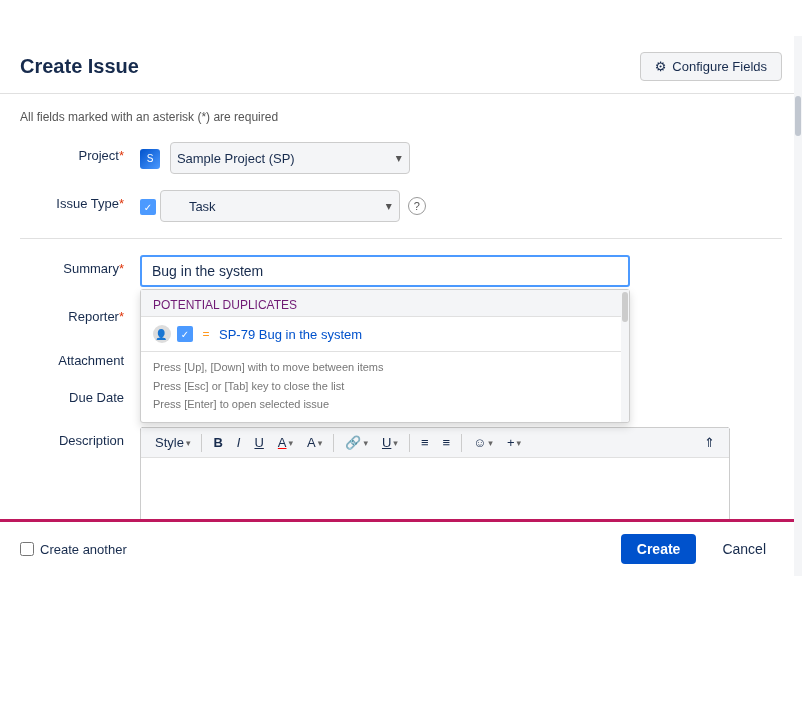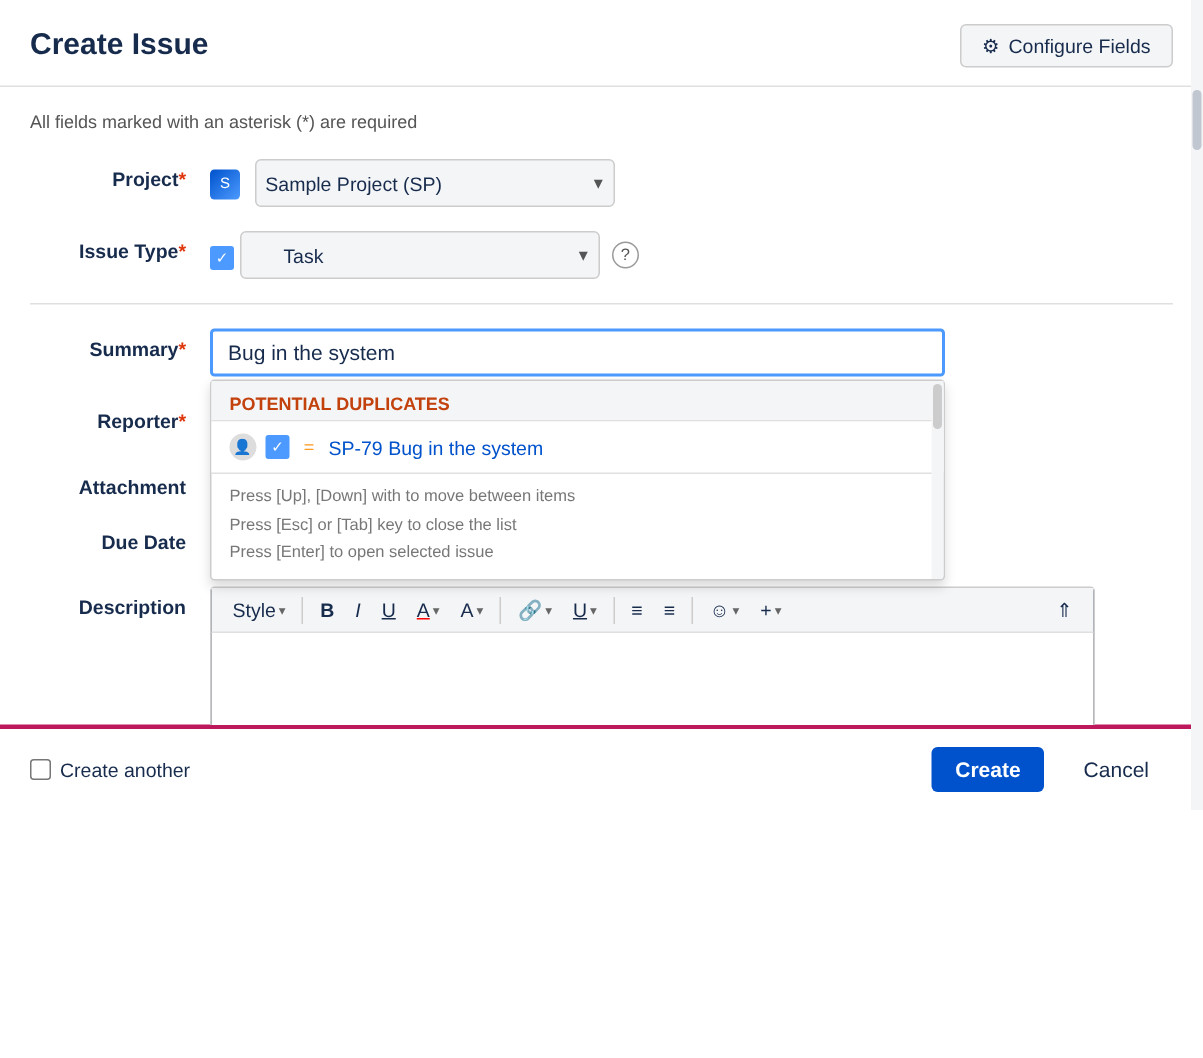--- a/index.html
+++ b/index.html
@@ -10,20 +10,21 @@
       color: #172b4d;
     }
     .modal {
       width: 802px;
       height: 540px;
       background: #fff;
       display: flex;
       flex-direction: column;
       position: relative;
       overflow: hidden;
+      margin-top: 36px;
     }
     .modal-header {
       display: flex;
       align-items: center;
       justify-content: space-between;
       padding: 16px 20px 12px 20px;
       border-bottom: 1px solid #e0e0e0;
     }
     .modal-title {
       font-size: 20px;
@@ -57,21 +58,21 @@
       align-items: flex-start;
       margin-bottom: 16px;
     }
     .form-label {
       width: 120px;
       text-align: right;
       padding-right: 16px;
       padding-top: 6px;
       font-size: 13px;
       color: #172b4d;
-      font-weight: 700;
+      font-weight: 400;
       flex-shrink: 0;
     }
     .form-label .required-star {
       color: #de350b;
     }
     .form-control-wrap {
       flex: 1;
       position: relative;
     }
     select.form-select {
@@ -167,23 +168,23 @@
       width: 490px;
       background: #fff;
       border: 1px solid #ccc;
       border-radius: 3px;
       box-shadow: 0 4px 8px rgba(0,0,0,0.15);
       z-index: 100;
       margin-top: 2px;
     }
     .autocomplete-header {
       padding: 8px 12px 4px 12px;
-      font-weight: 700;
+      font-weight: 400;
       font-size: 12px;
-      color: #c2410c;
+      color: #701a75;
       background: #f4f5f7;
       border-bottom: 1px solid #e0e0e0;
     }
     .autocomplete-item {
       display: flex;
       align-items: center;
       gap: 6px;
       padding: 8px 12px;
       cursor: pointer;
       background: #fff;

